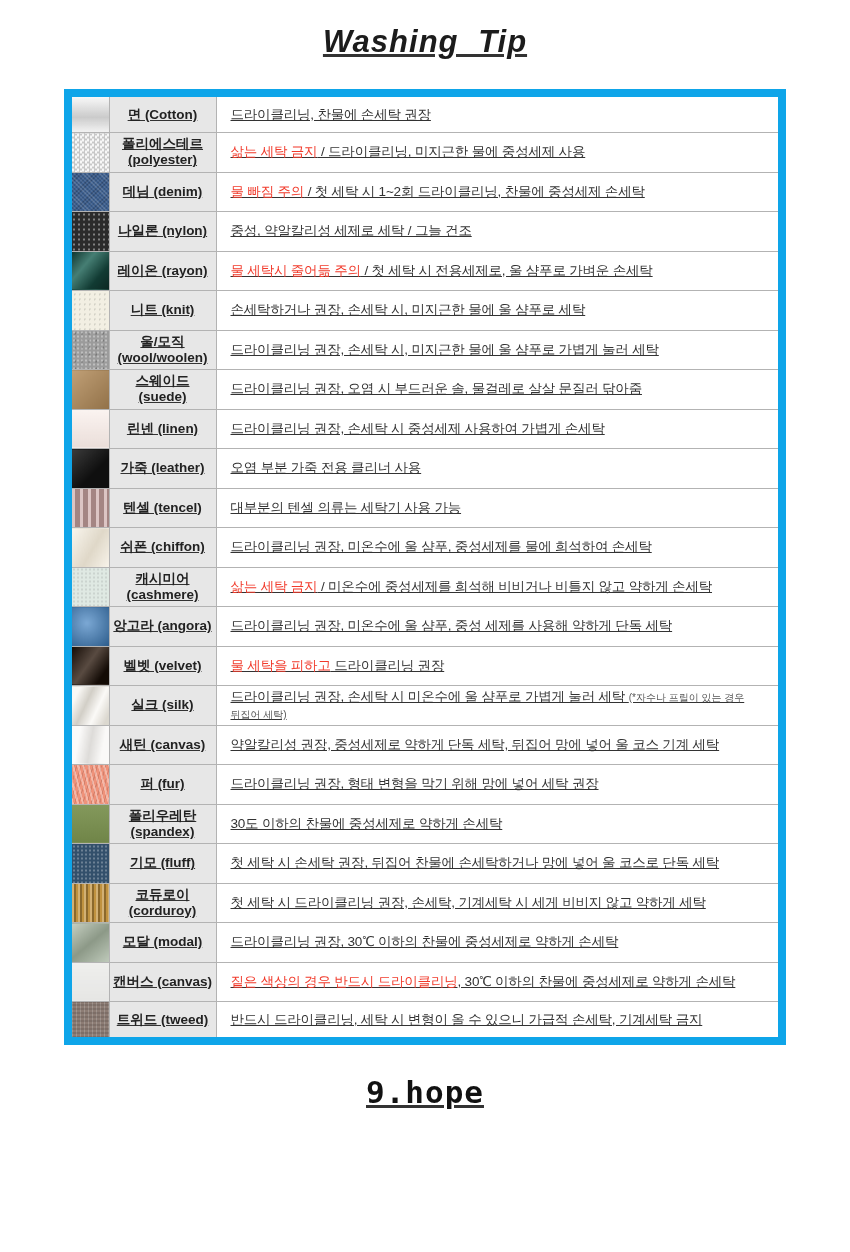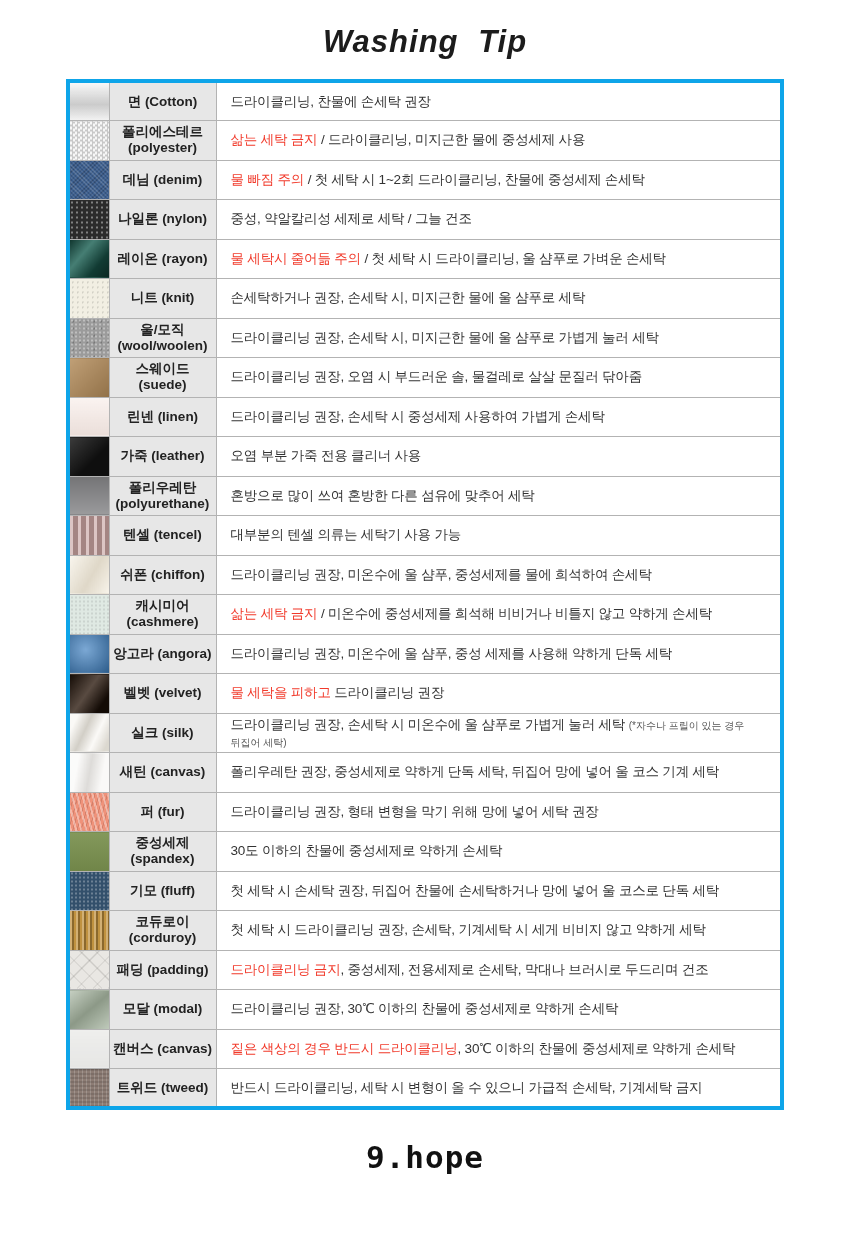--- a/index.html
+++ b/index.html
@@ -3,40 +3,40 @@
 <meta charset="utf-8">
 <style>
   html, body { margin: 0; padding: 0; }
   body {
     width: 850px; height: 1252px;
     background: #ffffff;
     font-family: "Liberation Sans", sans-serif;
     color: #333;
     overflow: hidden;
   }
-  .page { width: 850px; height: 1252px; }
+  .page { width: 850px; height: 1252px; text-decoration: underline; }
 
   .title {
     margin: 0; padding-top: 24px;
     text-align: center;
     font-family: "Liberation Sans", sans-serif;
     font-style: italic;
     font-weight: 600;
     font-size: 31px;
     letter-spacing: 1px;
     word-spacing: 10px;
     color: #1c1c1c;
   }
 
   table.wash {
-    margin: 19px auto 0 auto;
+    margin: 29px auto 0 auto;
     width: 714px;
     border-collapse: collapse;
     table-layout: fixed;
-    border: 4px solid #0ea5e9;
+    border: 8px solid #0ea5e9;
   }
   table.wash td {
     border: 1px solid #b3b3b3;
     height: 39.5px;
     box-sizing: border-box;
     overflow: hidden;
   }
   td.swatch { width: 41px; padding: 0; }
   td.name {
     width: 107px;
@@ -125,21 +125,21 @@
     <td class="desc"><span class="red">물 빠짐 주의</span><span> / 첫 세탁 시 1~2회 드라이클리닝, 찬물에 중성세제 손세탁</span></td>
   </tr>
         <tr>
     <td class="swatch sw-nylon" style="background-color: rgb(43, 43, 43);"></td>
     <td class="name">나일론 (nylon)</td>
     <td class="desc"><span>중성, 약알칼리성 세제로 세탁 / 그늘 건조</span></td>
   </tr>
         <tr>
     <td class="swatch sw-rayon" style="background-color: rgb(29, 98, 85);"></td>
     <td class="name">레이온 (rayon)</td>
-    <td class="desc"><span class="red">물 세탁시 줄어듦  주의</span><span> / 첫  세탁 시 드라이클리닝, 울 샴푸로 가벼운 손세탁</span></td>
+    <td class="desc"><span class="red">물 세탁시 줄어듦  주의</span><span> / 첫  세탁 시 전용세제로, 울 샴푸로 가벼운 손세탁</span></td>
   </tr>
         <tr>
     <td class="swatch sw-knit" style="background-color: rgb(242, 239, 227);"></td>
     <td class="name">니트 (knit)</td>
     <td class="desc"><span>손세탁하거나 권장, 손세탁 시, 미지근한 물에 울 샴푸로 세탁</span></td>
   </tr>
         <tr>
     <td class="swatch sw-wool" style="background-color: rgb(155, 155, 155);"></td>
     <td class="name">울/모직
 (wool/woolen)</td>
@@ -155,26 +155,20 @@
     <td class="swatch sw-linen" style="background-color: rgb(247, 234, 229);"></td>
     <td class="name">린넨 (linen)</td>
     <td class="desc"><span>드라이클리닝 권장, 손세탁 시 중성세제 사용하여 가볍게 손세탁</span></td>
   </tr>
         <tr>
     <td class="swatch sw-leather" style="background-color: rgb(27, 27, 27);"></td>
     <td class="name">가죽 (leather)</td>
     <td class="desc"><span>오염 부분 가죽 전용 클리너 사용</span></td>
   </tr>
         <tr>
-    <td class="swatch sw-pu" style="background-color: rgb(138, 138, 140);"></td>
-    <td class="name">폴리우레탄
-(polyurethane)</td>
-    <td class="desc"><span>혼방으로 많이 쓰여 혼방한 다른 섬유에 맞추어 세탁</span></td>
-  </tr>
-        <tr>
     <td class="swatch sw-tencel" style="background-color: rgb(196, 158, 156);"></td>
     <td class="name">텐셀 (tencel)</td>
     <td class="desc"><span>대부분의 텐셀 의류는 세탁기 사용 가능</span></td>
   </tr>
         <tr>
     <td class="swatch sw-chiffon" style="background-color: rgb(242, 234, 217);"></td>
     <td class="name">쉬폰 (chiffon)</td>
     <td class="desc"><span>드라이클리닝 권장, 미온수에 울 샴푸, 중성세제를 물에 희석하여 손세탁</span></td>
   </tr>
         <tr>
@@ -194,50 +188,45 @@
     <td class="desc"><span class="red">물 세탁을 피하고</span><span> 드라이클리닝 권장</span></td>
   </tr>
         <tr>
     <td class="swatch sw-silk" style="background-color: rgb(241, 237, 228);"></td>
     <td class="name">실크 (silk)</td>
     <td class="desc"><span>드라이클리닝 권장, 손세탁 시 미온수에 울 샴푸로 가볍게 눌러 세탁 </span><span class="note">(*자수나 프릴이 있는 경우 뒤집어 세탁)</span></td>
   </tr>
         <tr>
     <td class="swatch sw-satin" style="background-color: rgb(243, 241, 238);"></td>
     <td class="name">새틴 (canvas)</td>
-    <td class="desc"><span>폴리우레탄 권장, 중성세제로 약하게 단독 세탁, 뒤집어 망에 넣어 울 코스 기계 세탁</span></td>
+    <td class="desc"><span>약알칼리성 권장, 중성세제로 약하게 단독 세탁, 뒤집어 망에 넣어 울 코스 기계 세탁</span></td>
   </tr>
         <tr>
     <td class="swatch sw-fur" style="background-color: rgb(239, 146, 122);"></td>
     <td class="name">퍼 (fur)</td>
     <td class="desc"><span>드라이클리닝 권장, 형태 변형을 막기 위해 망에 넣어 세탁 권장</span></td>
   </tr>
         <tr>
     <td class="swatch sw-spandex" style="background-color: rgb(121, 144, 78);"></td>
-    <td class="name">중성세제
+    <td class="name">폴리우레탄
 (spandex)</td>
     <td class="desc"><span>30도 이하의 찬물에 중성세제로 약하게 손세탁</span></td>
   </tr>
         <tr>
     <td class="swatch sw-fluff" style="background-color: rgb(51, 80, 107);"></td>
     <td class="name">기모 (fluff)</td>
     <td class="desc"><span>첫 세탁 시 손세탁 권장, 뒤집어 찬물에 손세탁하거나 망에 넣어 울 코스로 단독 세탁</span></td>
   </tr>
         <tr>
     <td class="swatch sw-corduroy" style="background-color: rgb(192, 146, 63);"></td>
     <td class="name">코듀로이
 (corduroy)</td>
     <td class="desc"><span>첫 세탁 시 드라이클리닝 권장, 손세탁, 기계세탁 시 세게 비비지 않고 약하게 세탁</span></td>
   </tr>
         <tr>
-    <td class="swatch sw-padding" style="background-color: rgb(233, 231, 227);"></td>
-    <td class="name">패딩 (padding)</td>
-    <td class="desc"><span class="red">드라이클리닝 금지</span><span>, 중성세제, 전용세제로 손세탁, 막대나 브러시로 두드리며 건조</span></td>
-  </tr>
-        <tr>
     <td class="swatch sw-modal" style="background-color: rgb(167, 182, 161);"></td>
     <td class="name">모달 (modal)</td>
     <td class="desc"><span>드라이클리닝 권장, 30℃ 이하의 찬물에 중성세제로 약하게 손세탁</span></td>
   </tr>
         <tr>
     <td class="swatch sw-canvas" style="background-color: rgb(244, 244, 242);"></td>
     <td class="name">캔버스 (canvas)</td>
     <td class="desc"><span class="red">짙은 색상의 경우 반드시 드라이클리닝</span><span>, 30℃ 이하의 찬물에 중성세제로 약하게 손세탁</span></td>
   </tr>
         <tr>

